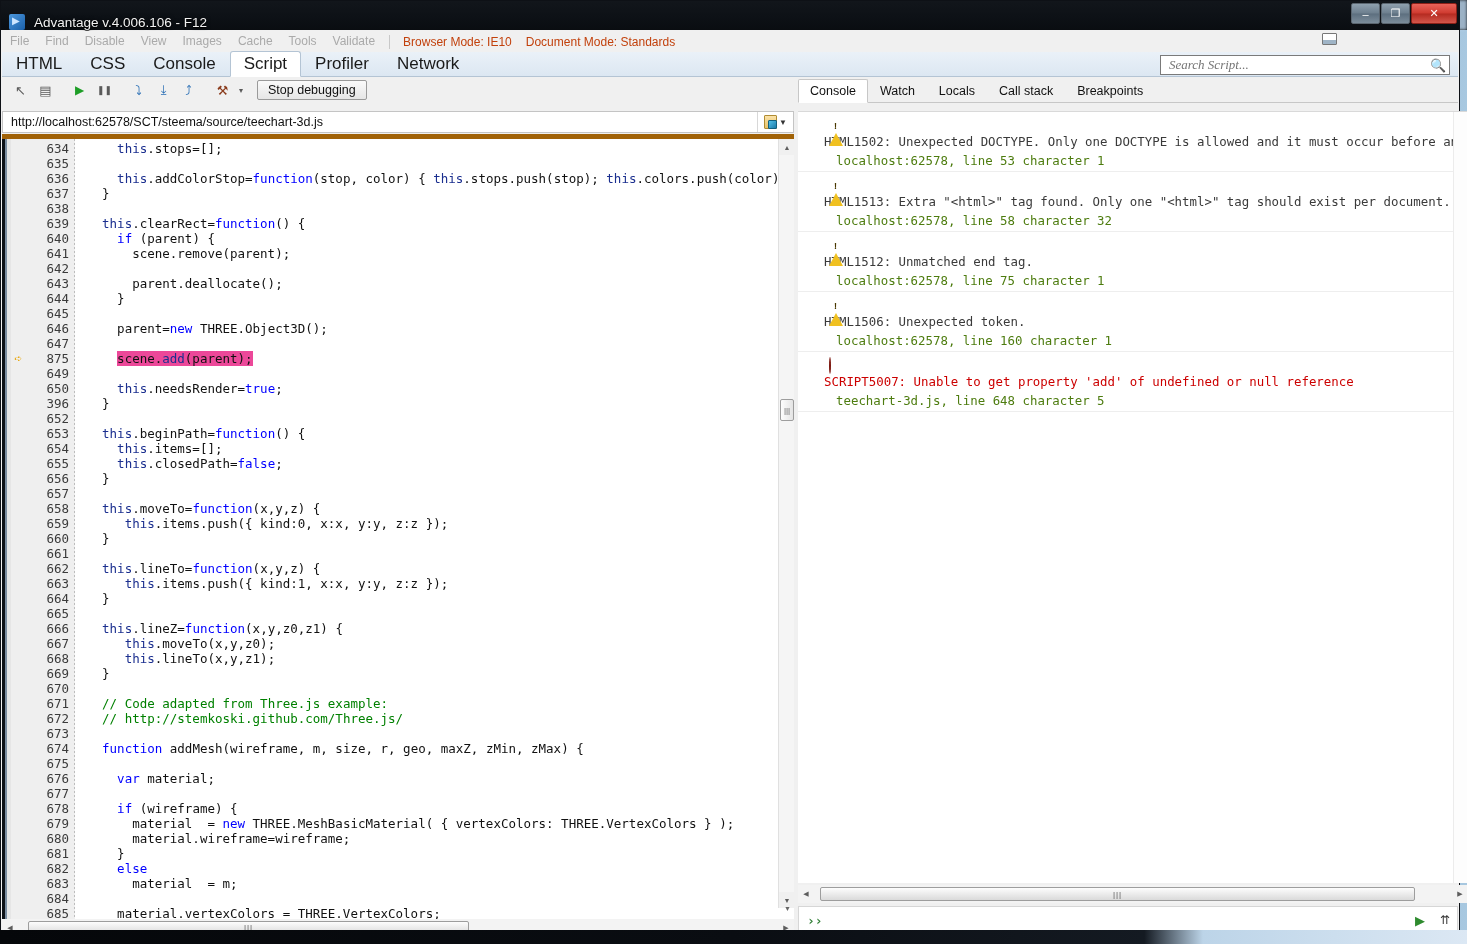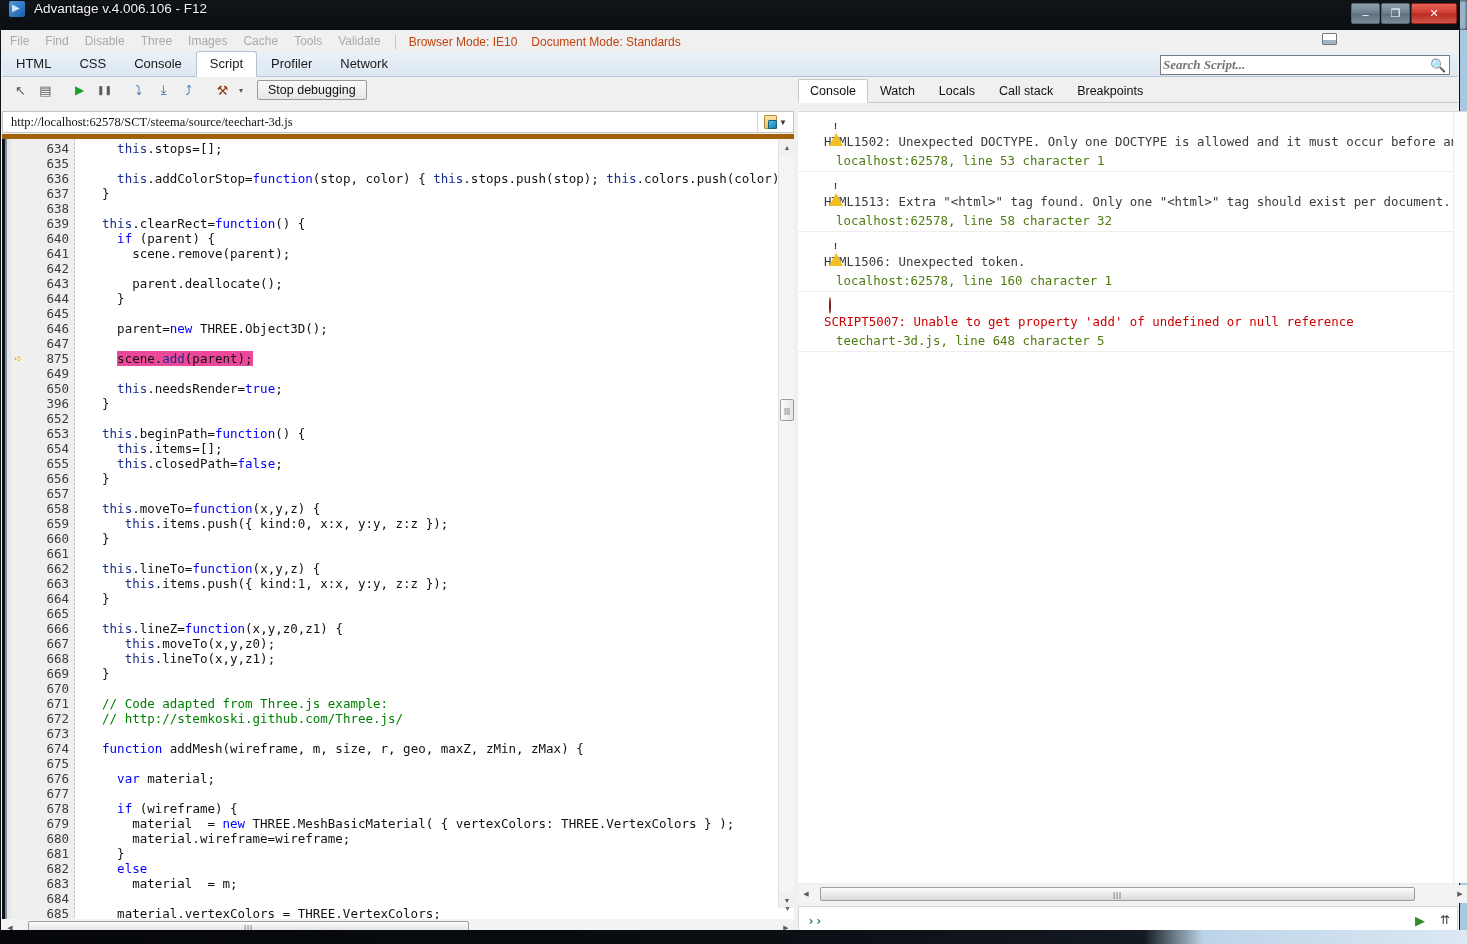--- a/index.html
+++ b/index.html
@@ -46,21 +46,21 @@
     position: absolute; left: 0; top: 0; width: 1460px; height: 936px;
     background: #f0f0f0;
     border: 1px solid #0e1116;
     box-shadow: 0 0 0 1px rgba(255,255,255,.12) inset;
   }
 
   
   #titlebar {
     position: absolute; left: 0; top: 0; width: 1458px; height: 29px;
     background: linear-gradient(to bottom, #12161b 0%, #0d1116 55%, #0a0d11 100%);
-    display: flex; align-items: flex-start;
+    display: flex; align-items: flex-end;
   }
   #title-icon {
     width: 16px; height: 16px; margin-left: 8px; position: relative;
     background: linear-gradient(135deg,#4d98de,#1a5fa8);
     border-radius: 2px;
   }
   #title-icon::after {
     content: "▶"; position: absolute; left: 3px; top: -1px;
     font-size: 10px; color: #cfe6ff; line-height: 16px;
   }
@@ -102,38 +102,38 @@
   }
 
   
   #tabstrip {
     position: absolute; left: 1px; top: 51px; width: 1456px; height: 25px;
     background: linear-gradient(to bottom,#eaf1f8,#dce7f2);
     border-bottom: 1px solid #b4c4d4;
     display: flex; align-items: flex-end;
   }
   .tab {
-    font-size: 13px; color: #1a1a1a; padding: 3px 13px 4px 13px;
+    font-size: 17px; color: #1a1a1a; padding: 3px 13px 4px 13px;
     line-height: 17px; margin-bottom: -1px;
     border: 1px solid transparent;
   }
   .tab.active {
     background: #fff; border: 1px solid #b4c4d4; border-bottom: 1px solid #fff;
     border-radius: 3px 3px 0 0;
   }
   #search-wrap {
     position: absolute; right: 8px; top: 3px;
     width: 290px; height: 20px;
     background: #fff; border: 1px solid #7a7a7a;
     display: flex; align-items: center;
   }
   #search-input {
     flex: 1; border: 0; outline: 0; height: 28px;
     font-family: "Liberation Serif", serif; font-style: italic;
-    font-size: 13px; color: #555; padding-left: 2px; background: transparent; font-weight: bold;
+    font-size: 13px; color: #555; padding-left: 8px; background: transparent;
   }
   #search-icon { width: 22px; text-align: center; color: #1a5da8; font-size: 13px; }
 
   
   #toolbar {
     position: absolute; left: 1px; top: 76px; width: 1456px; height: 26px;
     background: #f0f0f0; display: flex; align-items: center; padding-left: 6px;
   }
   .tb-btn {
     width: 25px; height: 22px; display: flex; align-items: center; justify-content: center;
@@ -148,21 +148,21 @@
   }
 
   
   #urlbar {
     position: absolute; left: 1px; top: 110px; width: 792px; height: 22px;
     background: #fff; border: 1px solid #c4c4c4;
     display: flex; align-items: center;
   }
   #url-text {
     flex: 1; font-size: 12.5px; color: #111; padding-left: 8px;
-    font-family: Liberation Serif, serif; white-space: nowrap; overflow: hidden;
+    font-family: Liberation Sans, sans-serif; white-space: nowrap; overflow: hidden;
   }
   #file-picker {
     width: 36px; height: 20px; border-left: 1px solid #d8d8d8;
     display: flex; align-items: center; justify-content: center; gap: 2px;
   }
   #file-picker .clip {
     width: 13px; height: 14px; position: relative;
     background: linear-gradient(to bottom,#fbe2a6,#e8c36a);
     border: 1px solid #b08c32; border-radius: 1px;
   }
@@ -354,21 +354,21 @@
       <div class="win-btn">–</div>
       <div class="win-btn">❐</div>
       <div class="win-btn close">✕</div>
     </div>
   </div>
 
   <div id="menubar">
     <div class="menu-item">File</div>
     <div class="menu-item">Find</div>
     <div class="menu-item">Disable</div>
-    <div class="menu-item">Three</div>
+    <div class="menu-item">View</div>
     <div class="menu-item">Images</div>
     <div class="menu-item">Cache</div>
     <div class="menu-item">Tools</div>
     <div class="menu-item">Validate</div>
     <div class="menu-sep"></div>
     <div class="menu-mode">Browser Mode: IE10</div>
     <div class="menu-mode">Document Mode: Standards</div>
     <div id="min-panel-btn">
         <span class="glyph"></span>
       </div>
@@ -492,20 +492,21 @@
     <div class="rtab">Watch</div>
     <div class="rtab">Locals</div>
     <div class="rtab">Call stack</div>
     <div class="rtab">Breakpoints</div>
   </div>
 
   <div id="console-out">
     <div id="log-list">
         <div class="log"><span class="badge warn"></span><span class="msg">HTML1502: Unexpected DOCTYPE. Only one DOCTYPE is allowed and it must occur before any eleme</span><span class="loc">localhost:62578, line 53 character 1</span></div>
         <div class="log"><span class="badge warn"></span><span class="msg">HTML1513: Extra "&lt;html&gt;" tag found. Only one "&lt;html&gt;" tag should exist per document.</span><span class="loc">localhost:62578, line 58 character 32</span></div>
+        <div class="log"><span class="badge warn"></span><span class="msg">HTML1512: Unmatched end tag.</span><span class="loc">localhost:62578, line 75 character 1</span></div>
         <div class="log"><span class="badge warn"></span><span class="msg">HTML1506: Unexpected token.</span><span class="loc">localhost:62578, line 160 character 1</span></div>
         <div class="log error"><span class="badge err"></span><span class="msg">SCRIPT5007: Unable to get property 'add' of undefined or null reference</span><span class="loc">teechart-3d.js, line 648 character 5</span></div>
       </div>
     <div id="console-vscroll"></div>
   </div>
 
   <div id="console-hscroll">
     <div class="hs-arrow">◀</div>
     <div id="console-hthumb">|||</div>
     <div class="hs-arrow" style="position:absolute;right:0">▶</div>

